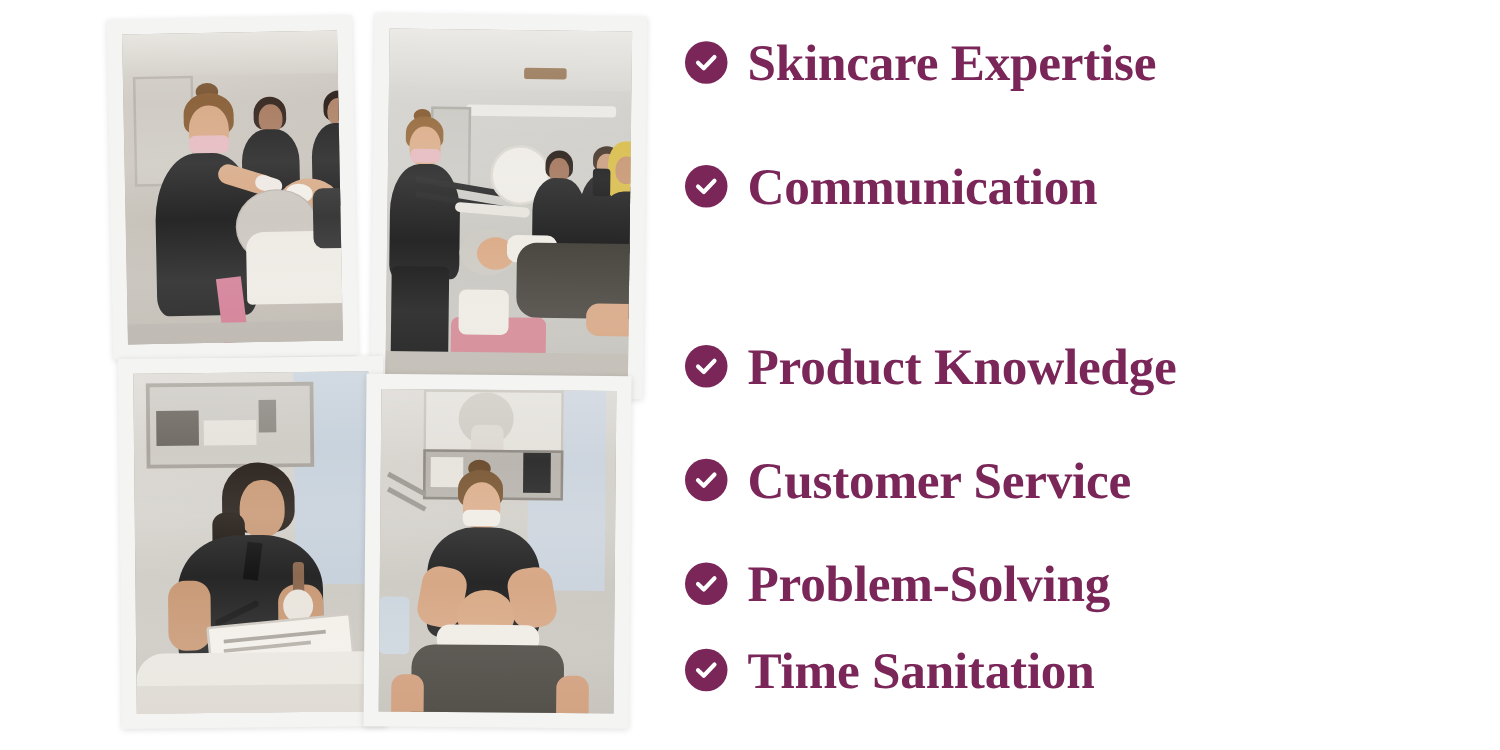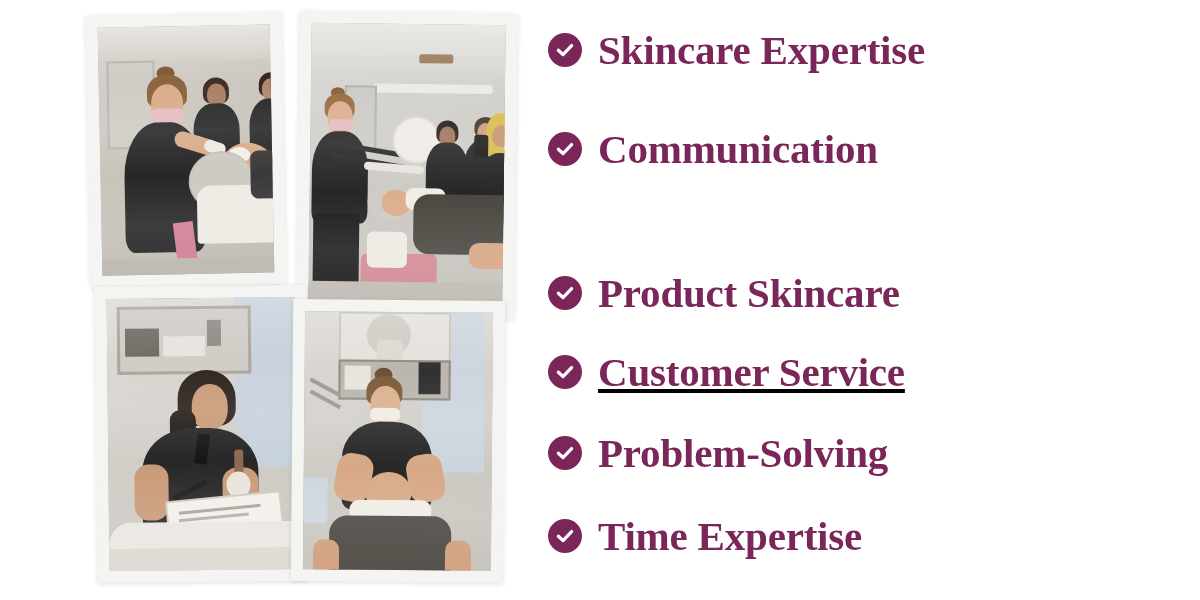--- a/index.html
+++ b/index.html
@@ -306,44 +306,44 @@
       <span class="check-label">Communication</span>
     </div>
 
 
     <div class="check-row" style="top:269px;">
       <span class="check-icon">
         <svg width="20" height="20" viewBox="0 0 20 20" aria-hidden="true">
           <path d="M3.4 10.2 L8.0 14.6 L16.6 5.6" stroke="#ffffff" stroke-width="3.3" fill="none" stroke-linecap="round" stroke-linejoin="round"></path>
         </svg>
       </span>
-      <span class="check-label">Product Skincare</span>
-    </div>
-
-    <div class="check-row" style="top:348px;text-decoration:underline;">
+      <span class="check-label">Product Knowledge</span>
+    </div>
+
+    <div class="check-row" style="top:360px;">
       <span class="check-icon">
         <svg width="20" height="20" viewBox="0 0 20 20" aria-hidden="true">
           <path d="M3.4 10.2 L8.0 14.6 L16.6 5.6" stroke="#ffffff" stroke-width="3.3" fill="none" stroke-linecap="round" stroke-linejoin="round"></path>
         </svg>
       </span>
       <span class="check-label">Customer Service</span>
     </div>
 
-    <div class="check-row" style="top:429px;">
+    <div class="check-row" style="top:443px;">
       <span class="check-icon">
         <svg width="20" height="20" viewBox="0 0 20 20" aria-hidden="true">
           <path d="M3.4 10.2 L8.0 14.6 L16.6 5.6" stroke="#ffffff" stroke-width="3.3" fill="none" stroke-linecap="round" stroke-linejoin="round"></path>
         </svg>
       </span>
       <span class="check-label">Problem-Solving</span>
     </div>
 
     <div class="check-row" style="top:512px;">
       <span class="check-icon">
         <svg width="20" height="20" viewBox="0 0 20 20" aria-hidden="true">
           <path d="M3.4 10.2 L8.0 14.6 L16.6 5.6" stroke="#ffffff" stroke-width="3.3" fill="none" stroke-linecap="round" stroke-linejoin="round"></path>
         </svg>
       </span>
-      <span class="check-label">Time Expertise</span>
+      <span class="check-label">Time Sanitation</span>
     </div>
 
   </div>
 </div>
 
 </body></html>

